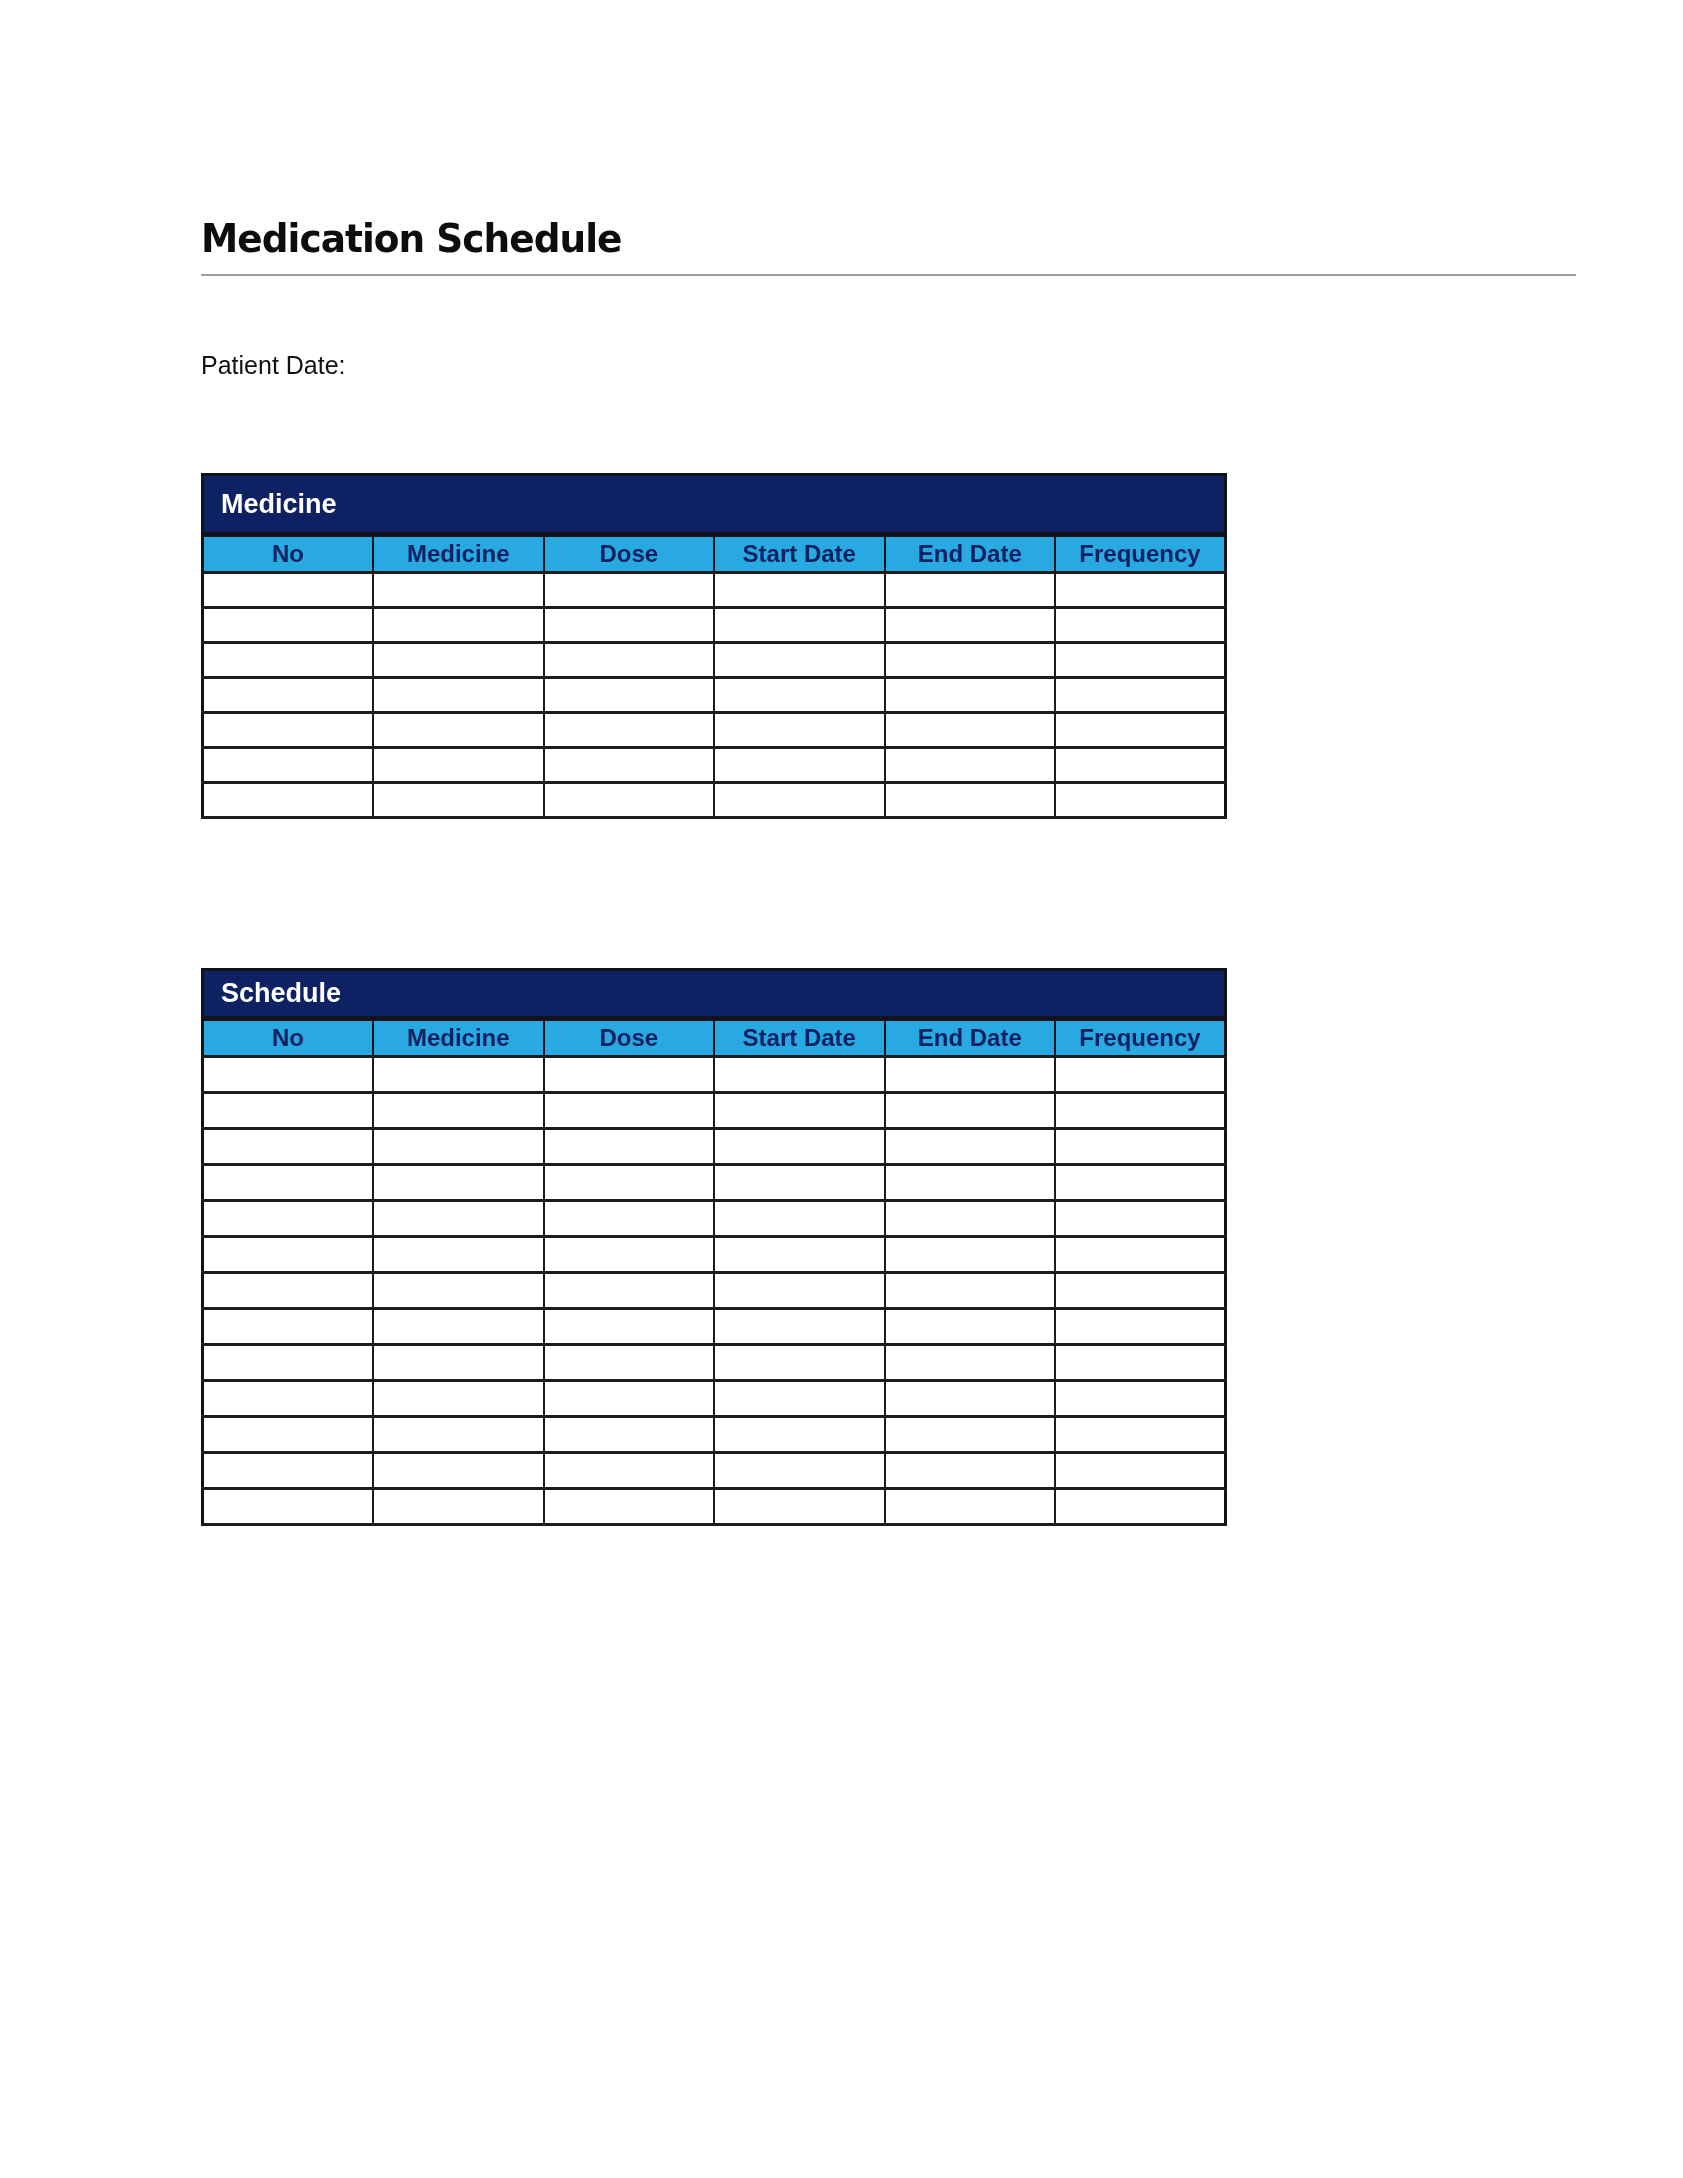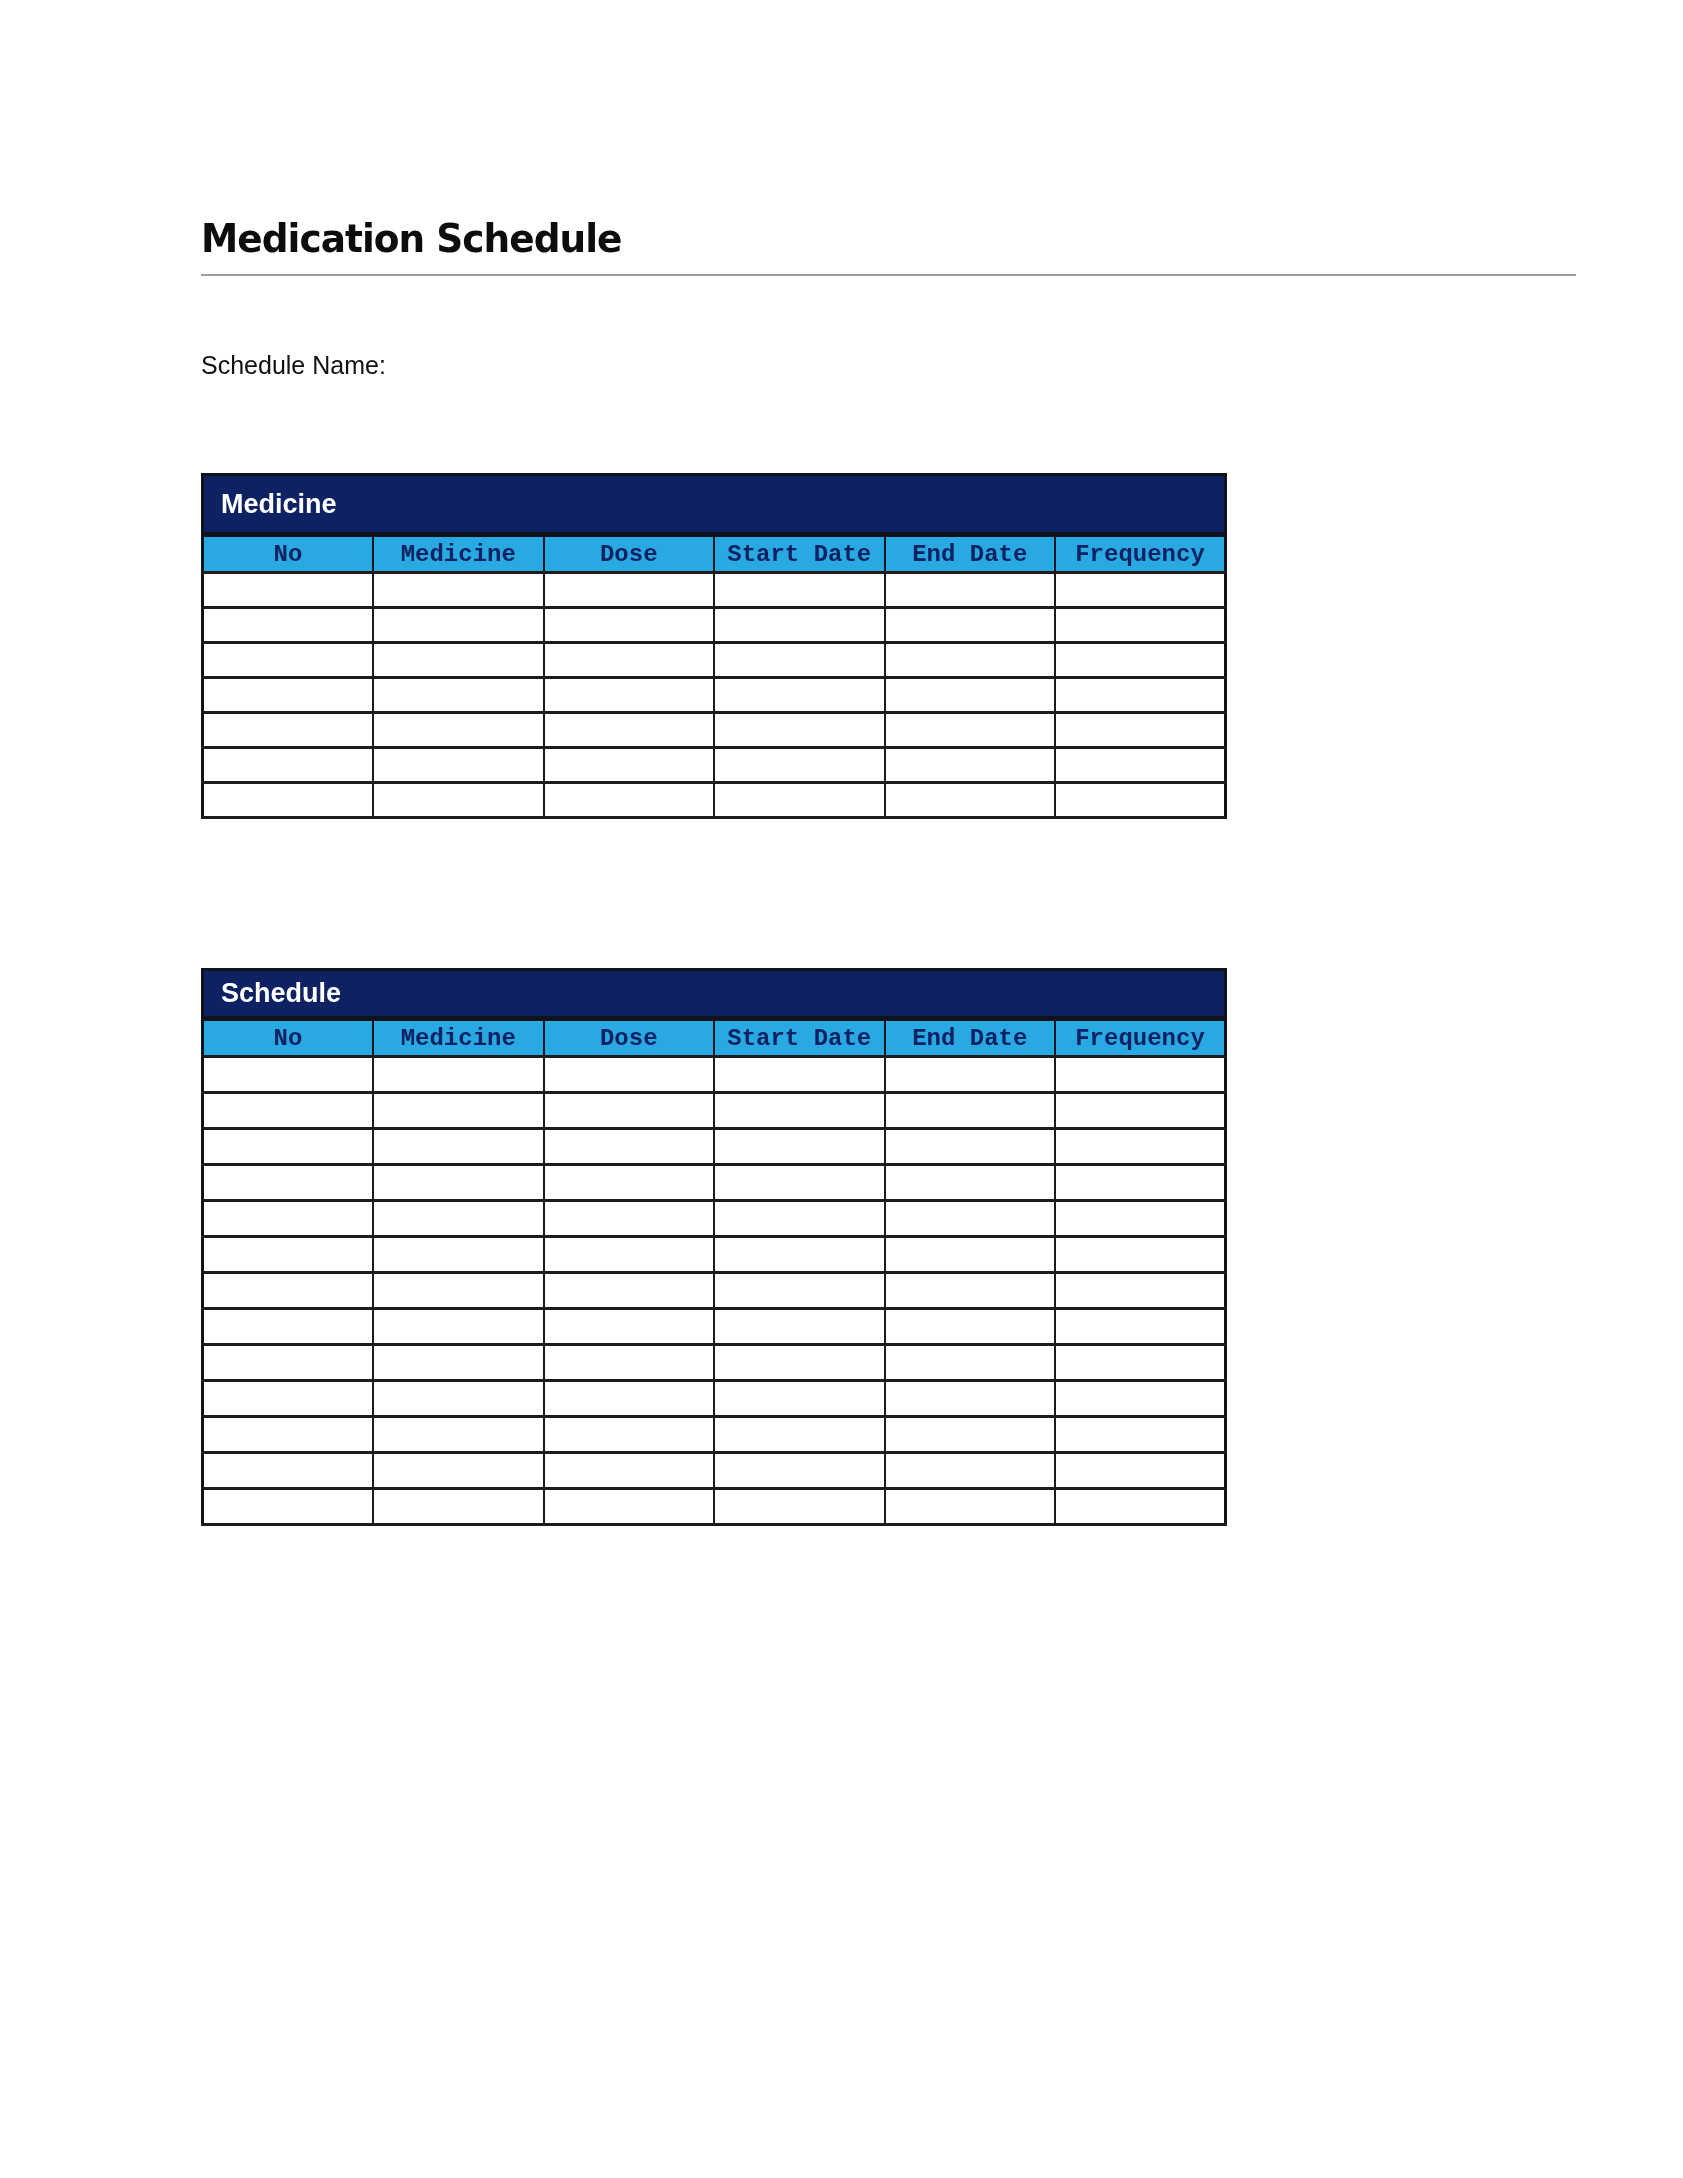--- a/index.html
+++ b/index.html
@@ -58,32 +58,32 @@
   }
   .grid td {
     height:35px;
     background:#ffffff;
     border-style:solid;
     border-color:#1c1c1c;
     border-width:3px 2px;
   }
   .tbl-medicine .grid td { height:35px; }
   .tbl-schedule .grid td { height:36px; }
-  .grid { border:3px solid #10121c;font-family:Liberation Mono, monospace; }
+  .grid { border:3px solid #10121c; }
 </style>
 </head>
 <body>
 
 <div class="page">
 
   <h1 class="doc-title">Medication Schedule</h1>
 
   <hr class="title-rule">
 
-  <div class="patient-label">Schedule Name:</div>
+  <div class="patient-label">Patient Date:</div>
 
   <section class="tbl-section tbl-medicine">
     <div class="band">
       <span>Medicine</span>
     </div>
     <table class="grid">
       <thead>
           <tr>
             <th>No</th>
             <th>Medicine</th>

